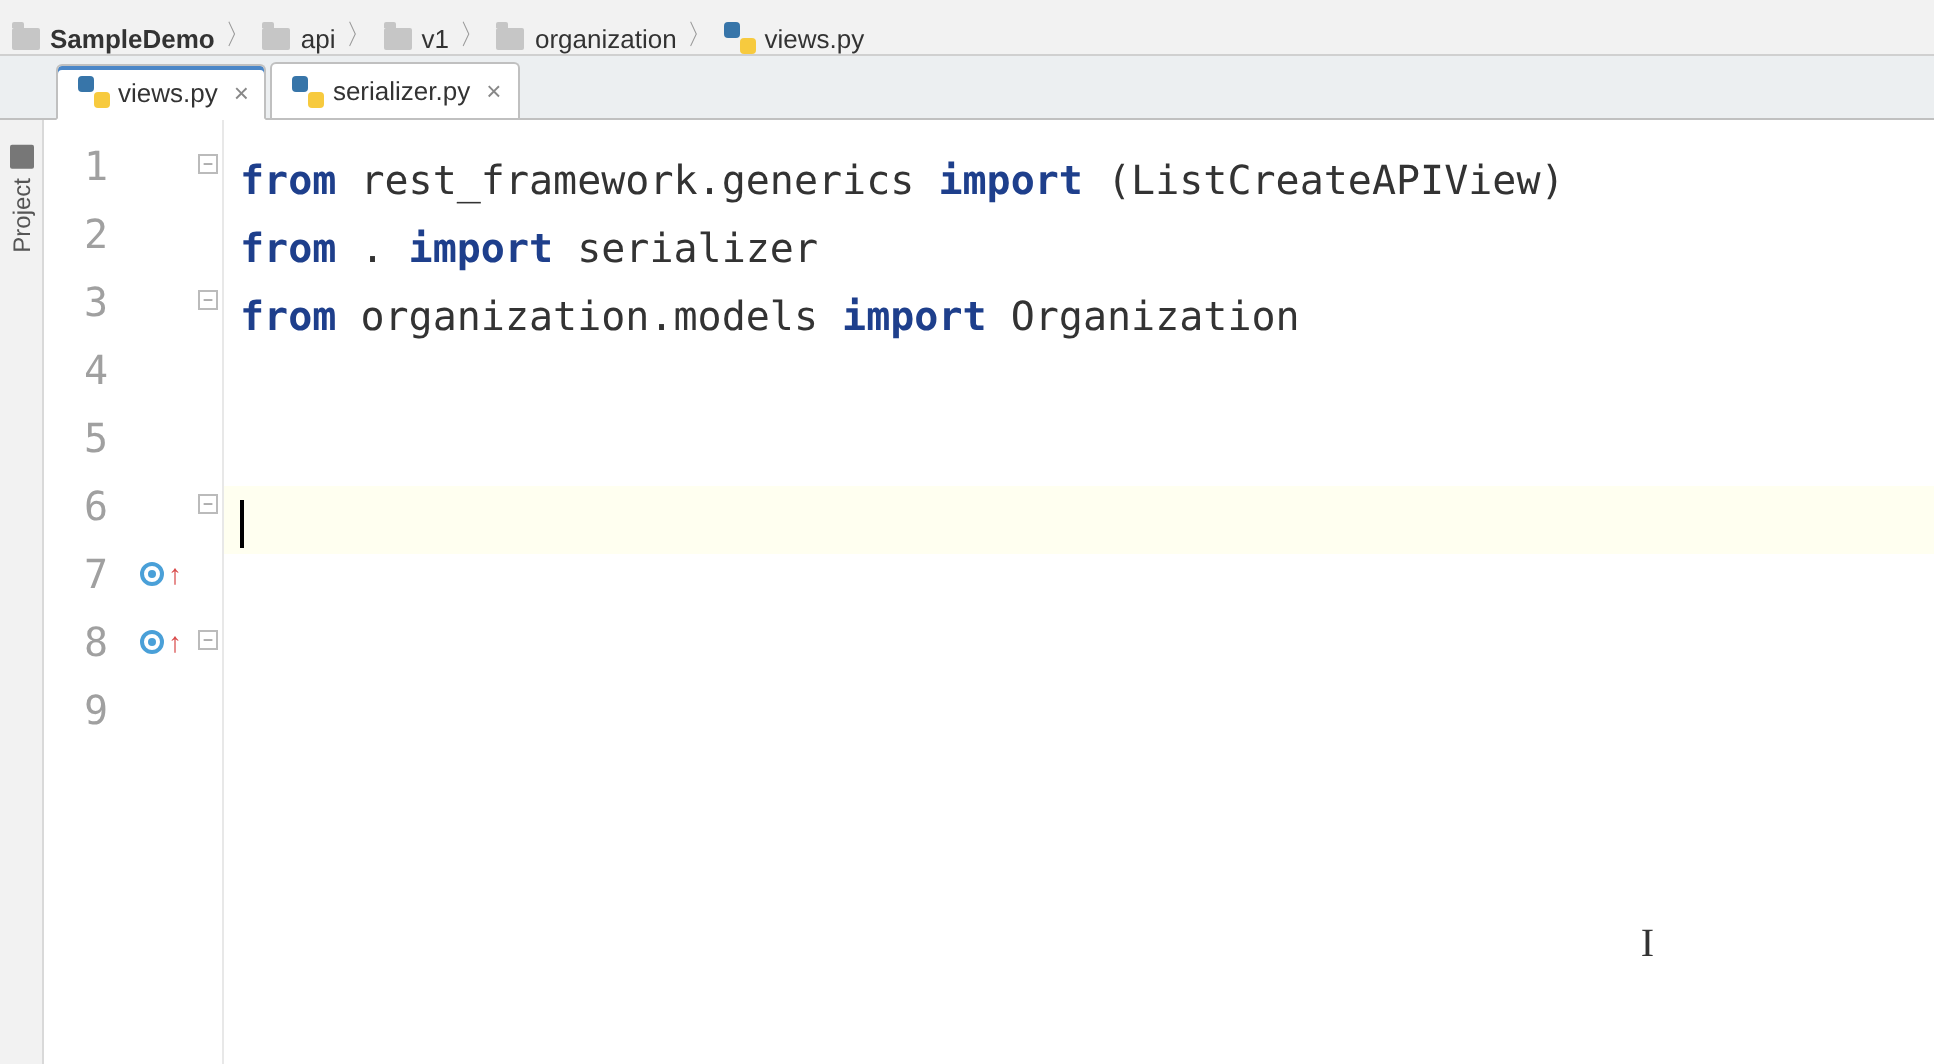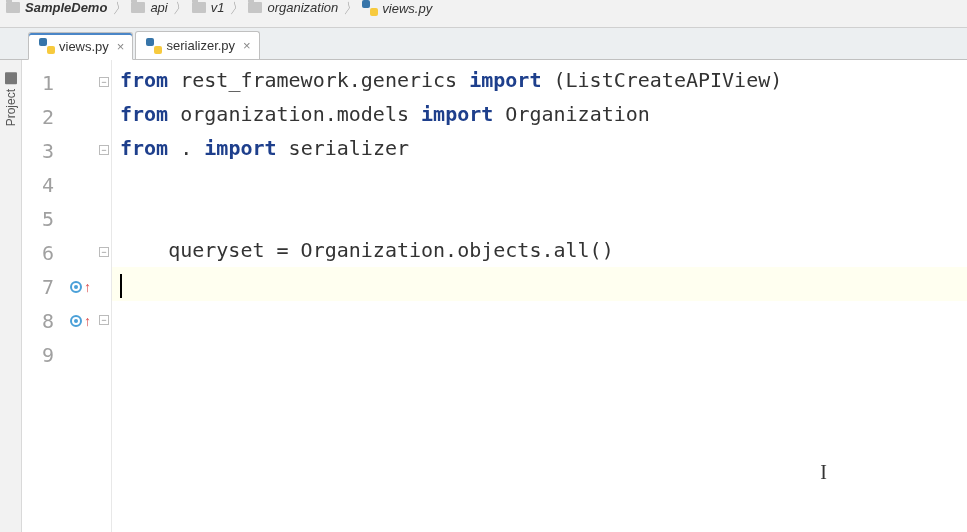--- a/index.html
+++ b/index.html
@@ -1,18 +1,18 @@
 <!DOCTYPE html>
 <html><head>
   <meta charset="utf-8">
   <style>
     * { box-sizing: border-box; margin: 0; padding: 0; }
     html, body { width: 967px; height: 532px; font-family: "Segoe UI", Arial, sans-serif; background: #fff; overflow: hidden; }
     
-    .breadcrumb { display: flex; align-items: flex-start; height: 28px; padding: 0 2px; background: #f2f2f2; border-bottom: 1px solid #d0d0d0; font-size: 13px; font-style: italic; }
+    .breadcrumb { display: flex; align-items: flex-end; height: 28px; padding: 0 2px; background: #f2f2f2; border-bottom: 1px solid #d0d0d0; font-size: 13px; }
     .breadcrumb-item { display: flex; align-items: center; padding: 0 4px; color: #333; }
     .breadcrumb-item.bold { font-weight: bold; }
     .breadcrumb-sep { color: #999; padding: 0 1px; font-size: 14px; }
     .folder-icon { width: 14px; height: 11px; background: #aaa; border-radius: 1px; margin-right: 5px; opacity: 0.6; position: relative; }
     .folder-icon::before { content: ""; position: absolute; top: -3px; left: 0; width: 6px; height: 3px; background: #aaa; border-radius: 1px 1px 0 0; }
     .py-icon { display: inline-block; width: 16px; height: 16px; margin-right: 4px; position: relative; }
     .py-icon::before, .py-icon::after { content: ""; position: absolute; width: 8px; height: 8px; border-radius: 2px; }
     .py-icon::before { background: #3775a9; top: 0; left: 0; }
     .py-icon::after { background: #f7ca3e; bottom: 0; right: 0; }
     
@@ -29,21 +29,21 @@
     .editor-wrap { flex: 1; display: flex; background: #fff; position: relative; }
     .gutter-nums { width: 42px; text-align: right; padding-top: 6px; color: #a0a0a0; font-family: "DejaVu Sans Mono", Consolas, monospace; font-size: 20px; user-select: none; }
     .gutter-nums .ln { height: 34px; line-height: 34px; padding-right: 10px; }
     .gutter-marks { width: 48px; padding-top: 6px; border-right: 1px solid #e8e8e8; }
     .gutter-marks .gm { height: 34px; display: flex; align-items: center; justify-content: flex-start; gap: 4px; padding-left: 6px; position: relative; }
     .override-icon { width: 12px; height: 12px; border-radius: 50%; border: 2px solid #4aa0d8; position: relative; }
     .override-icon::after { content: ""; position: absolute; top: 2px; left: 2px; width: 4px; height: 4px; background: #4aa0d8; border-radius: 50%; }
     .up-arrow { color: #d94a4a; font-size: 14px; font-weight: bold; margin-left: -2px; }
     .fold-handle { position: absolute; right: 2px; top: 11px; width: 10px; height: 10px; border: 1px solid #bbb; background: #fff; display: flex; align-items: center; justify-content: center; font-size: 9px; color: #888; line-height: 1; cursor: pointer; }
     
-    .code { flex: 1; padding-top: 3px; font-family: "DejaVu Sans Mono", Consolas, monospace; font-size: 20px; color: #333; position: relative; }
+    .code { flex: 1; padding-top: 13px; font-family: "DejaVu Sans Mono", Consolas, monospace; font-size: 20px; color: #333; position: relative; }
     .code .line { height: 34px; line-height: 34px; white-space: pre; padding-left: 8px; }
     .kw { color: #1e3f8c; font-weight: bold; }
     .code .line.current { background: #fffff0; }
     .caret { display: inline-block; width: 2px; height: 24px; background: #000; vertical-align: middle; margin-left: 0; }
     .text-cursor { position: absolute; bottom: 48px; right: 140px; font-size: 20px; color: #333; font-family: serif; }
   </style>
 </head>
 <body>
 
 <div class="breadcrumb">
@@ -125,22 +125,21 @@
         </div>
         <div class="gm">
           <span class="override-icon"></span>
           <span class="up-arrow">↑</span>
           <span class="fold-handle">−</span>
         </div>
         <div class="gm"></div>
       </div>
     <div class="code">
         <div class="line"><span class="kw">from</span><span> rest_framework.generics </span><span class="kw">import</span><span> (ListCreateAPIView)</span></div>
+        <div class="line"><span class="kw">from</span><span> . </span><span class="kw">import</span><span> serializer</span></div>
         <div class="line"><span class="kw">from</span><span> organization.models </span><span class="kw">import</span><span> Organization</span></div>
-        <div class="line"><span class="kw">from</span><span> . </span><span class="kw">import</span><span> serializer</span></div>
         <div class="line"></div>
         <div class="line"></div>
-        <div class="line"><span>    queryset = Organization.objects.all()</span></div>
         <div class="line current"><span class="caret"></span></div>
       </div>
     <span class="text-cursor">I</span>
   </div>
 </div>
 
 </body></html>

